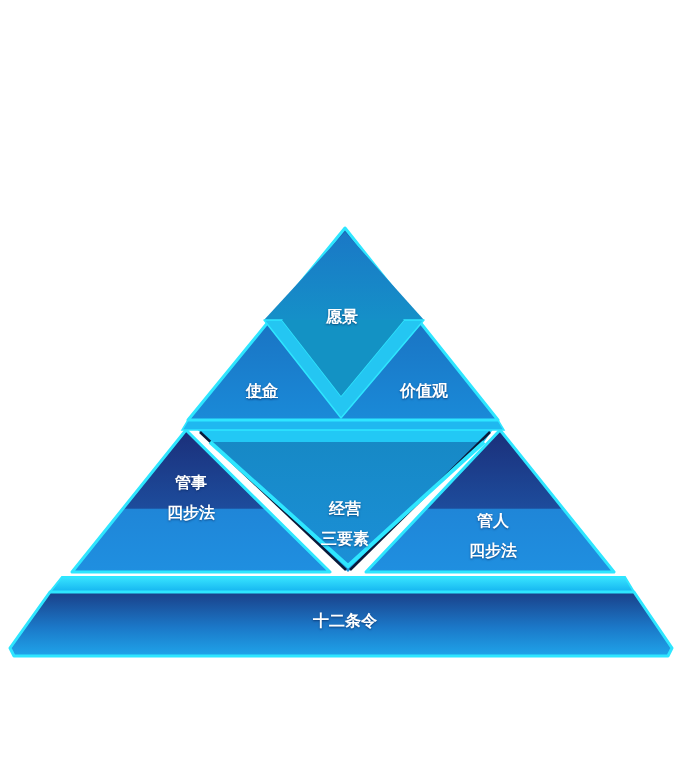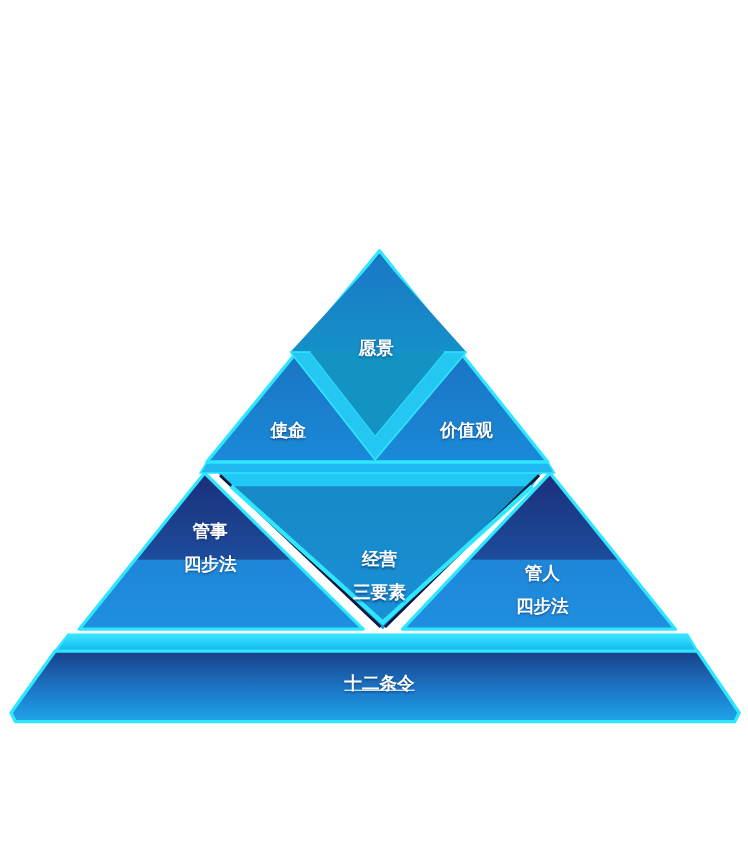--- a/index.html
+++ b/index.html
@@ -86,13 +86,13 @@
 </div>
 <div class="lbl" style="left:191px; top:468px;">
   <div>管事</div>
   <div>四步法</div>
 </div>
 <div class="lbl" style="left:493px; top:490px;margin-top:16px;">
   <div>管人</div>
   <div>四步法</div>
 </div>
 
-<div class="lbl" style="left:345px; top:606px;text-decoration:underline;">十二条令</div>
+<div class="lbl" style="left:345px; top:606px;">十二条令</div>
 
 </body></html>

